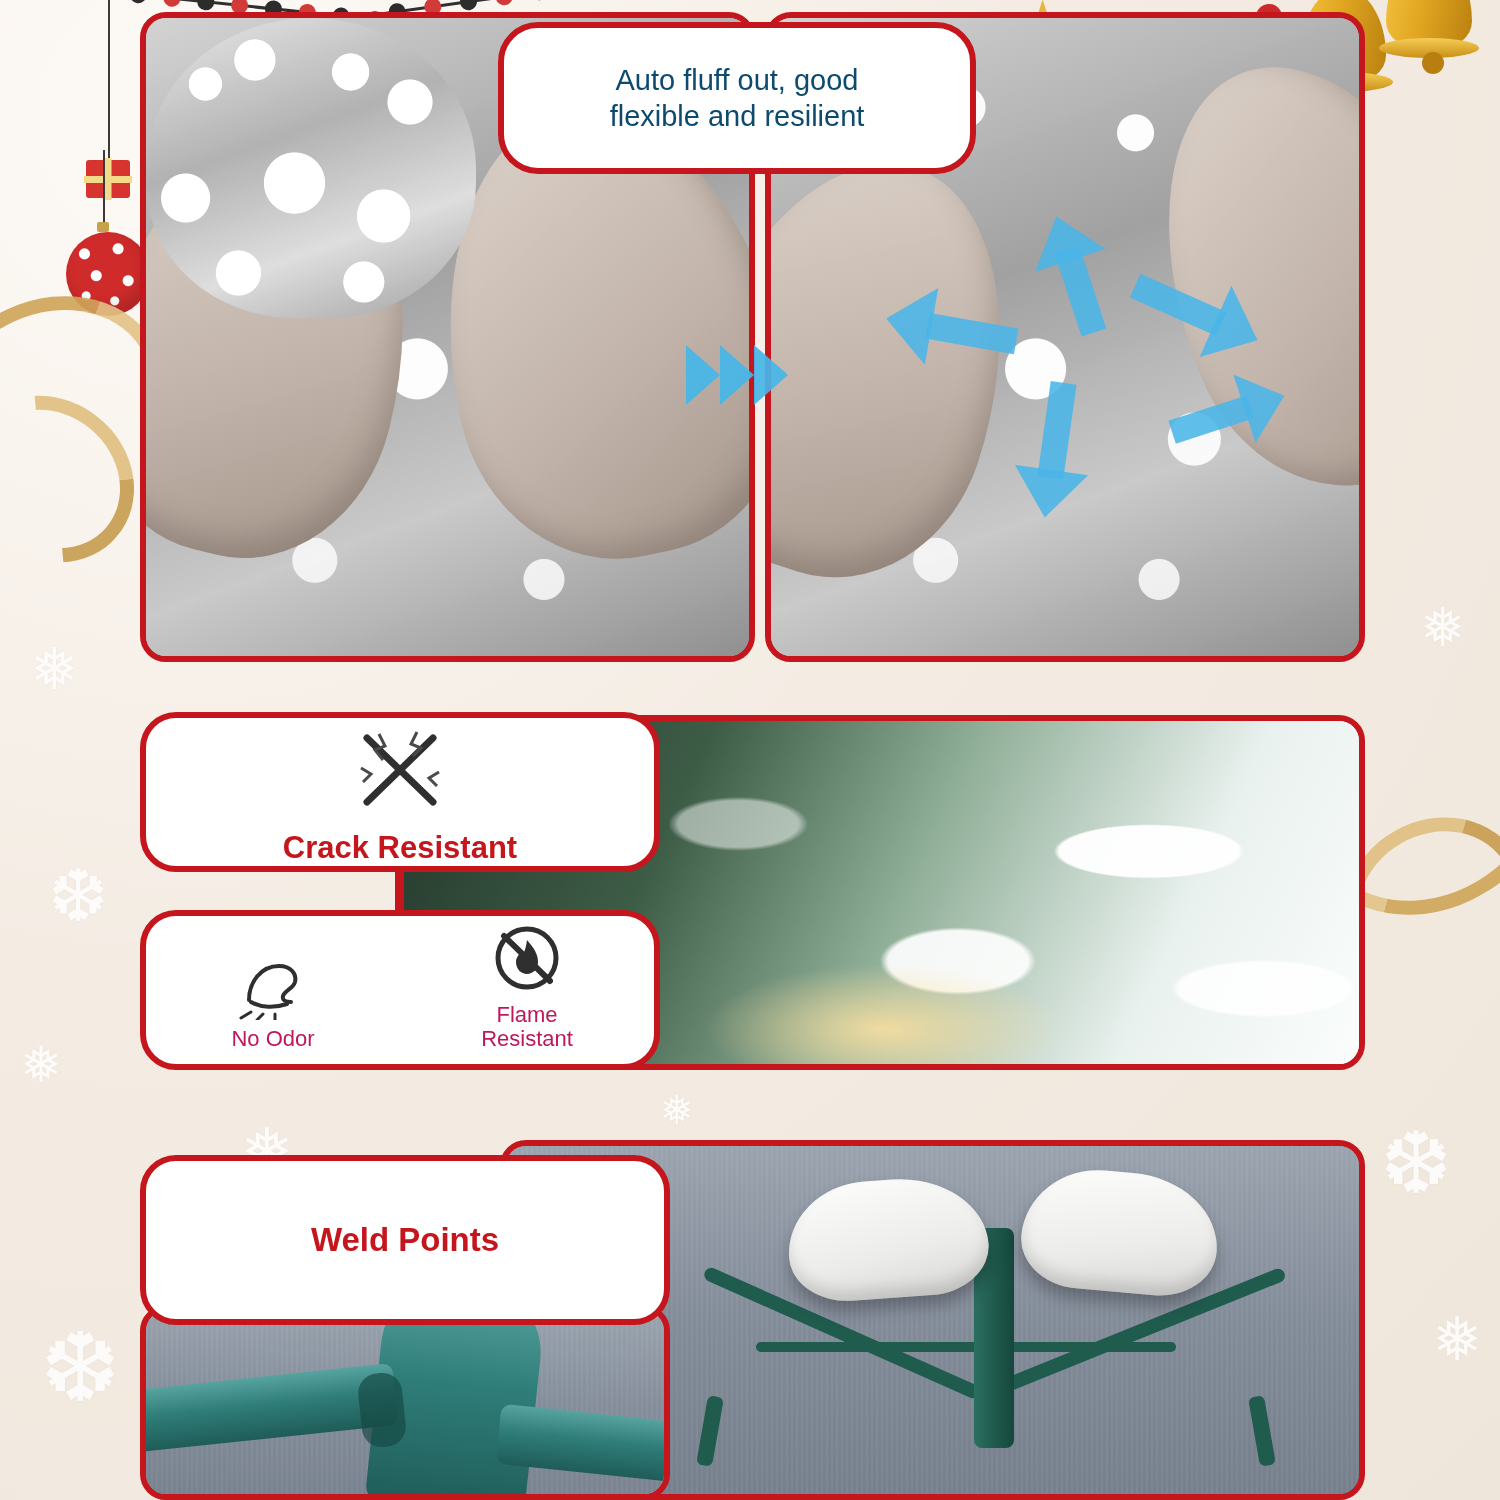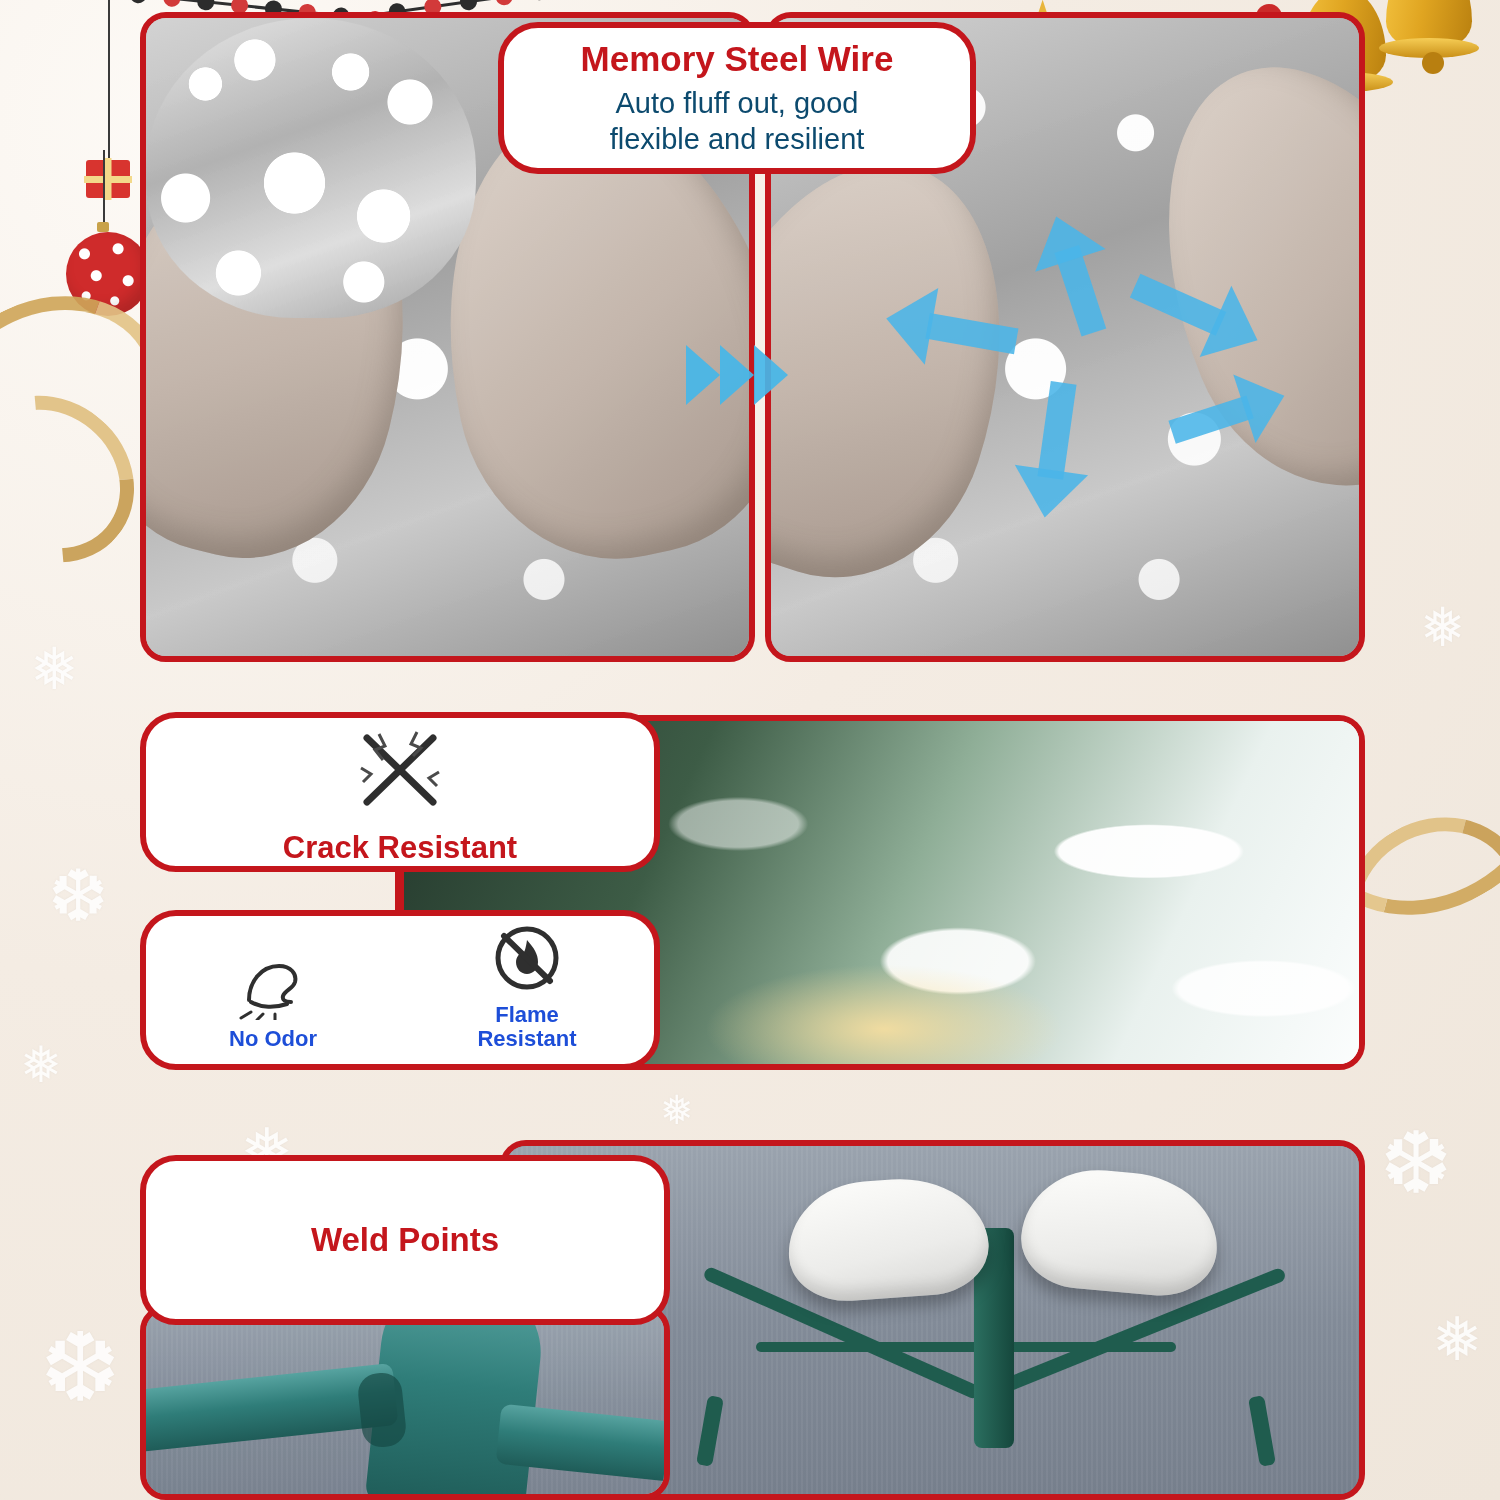--- a/index.html
+++ b/index.html
@@ -310,23 +310,23 @@
     align-items: center;
     width: 160px;
   }
   .feature .ficon {
     height: 72px;
     display: flex;
     align-items: flex-end;
     justify-content: center;
   }
   .feature .flabel {
-    color: #1d4ed8;
+    color: #be185d;
     font-size: 22px;
-    font-weight: bold;
+    font-weight: normal;
     line-height: 1.12;
     margin-top: 7px;
   }
 
   #bubble-metal-pipe {
     left: 140px; top: 1155px; width: 530px; height: 170px;
     border-radius: 36px;
   }
   #bubble-metal-pipe .title {
     font-size: 33px;
@@ -467,21 +467,20 @@
 
 <div class="panel" id="panel-stand-weld">
   <div class="carpet" style="opacity:.9;"></div>
   <div class="weld-pipe" style="left:230px; top:-30px; width:160px; height:230px; border-radius:70px 70px 18px 18px; transform:rotate(6deg);"></div>
   <div class="weld-pipe" style="left:-20px; top:66px; width:270px; height:62px; transform:rotate(-6deg);"></div>
   <div class="weld-pipe" style="left:352px; top:104px; width:220px; height:60px; transform:rotate(6deg);"></div>
   <div style="position:absolute; left:214px; top:62px; width:44px; height:74px; background:rgba(20,70,66,.65); border-radius:20px; transform:rotate(-6deg);"></div>
 </div>
 
 <div class="bubble" id="bubble-memory-wire">
-  <div class="title">Memory Steel Wire</div>
   <div class="sub">Auto fluff out,  good</div>
   <div class="sub">flexible and resilient</div>
 </div>
 
 <div class="bubble" id="bubble-crack">
   <div class="crack-mark">
     <svg width="110" height="82" viewBox="0 0 110 82" aria-hidden="true">
       <g stroke="#2f2f2f" stroke-width="7" stroke-linecap="round" fill="none">
         <path d="M22 10 L88 74"></path>
         <path d="M88 10 L22 74"></path>

